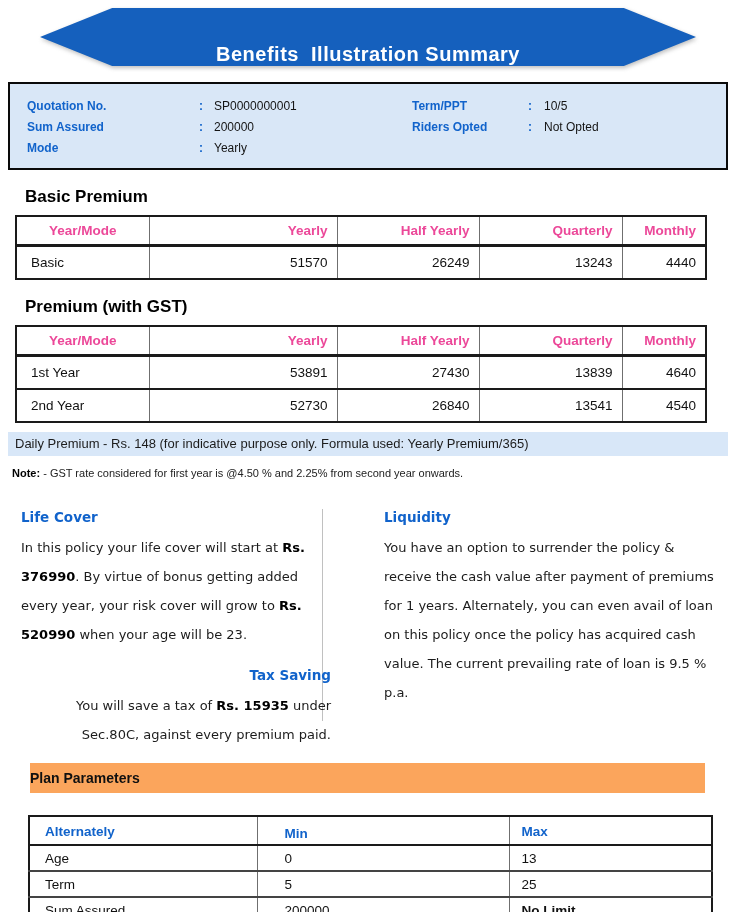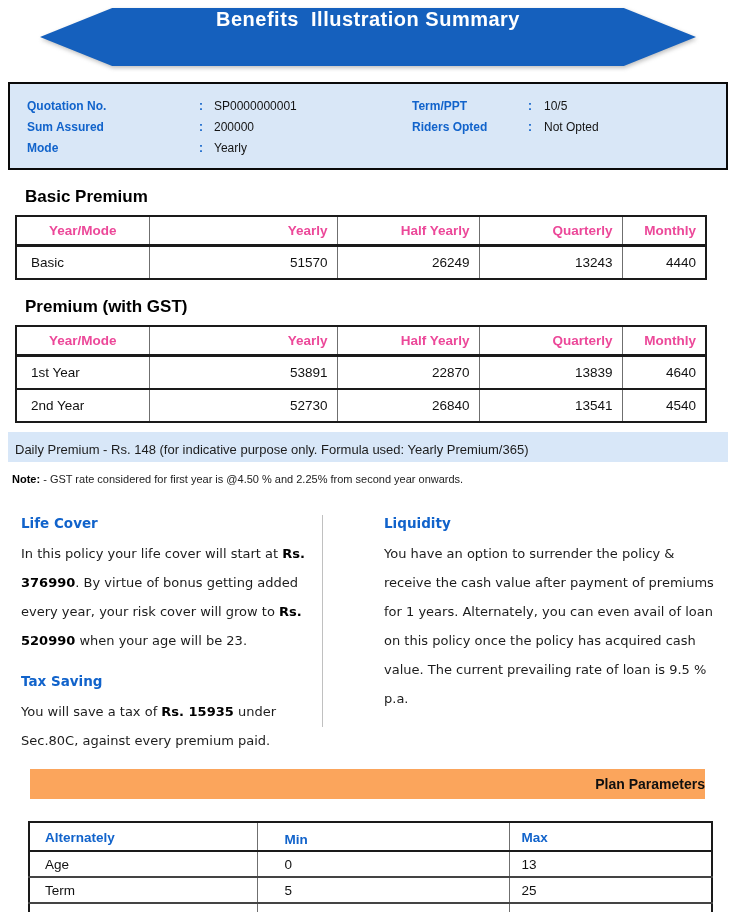--- a/index.html
+++ b/index.html
@@ -9,21 +9,21 @@
     position: relative;
     font-family: "Liberation Sans", sans-serif;
     color: #111;
   }
 
   
   .banner-wrap { margin: 8px 40px 0 40px; filter: drop-shadow(1px 2px 2px rgba(110,110,110,0.45)); }
   .banner {
     height: 58px; background: #1560BD;
     clip-path: polygon(0 50%, 11% 0, 89% 0, 100% 50%, 89% 100%, 11% 100%);
-    display: flex; align-items: flex-start; justify-content: center;
+    display: flex; align-items: flex-end; justify-content: center;
   }
   .banner-title {
     color: #ffffff; font-weight: bold; font-size: 20px; white-space: pre;
     letter-spacing: 0.5px;
   }
 
   
   .quote-box {
     margin: 16px 8px 0 8px;
     background: #D9E7F7;
@@ -67,50 +67,50 @@
   .ptable td { padding: 8px 9px; }
   .ptable td.first { text-align: left; padding-left: 14px; }
   .ptable td.num { text-align: right; }
   .ptable th + th, .ptable td + td { border-left: 1px solid #6f6f6f; }
   .ptable tbody tr + tr td { border-top: 2px solid #1a1a1a; }
 
   
   .daily-band {
     margin: 9px 8px 0 8px;
     background: #D8E7F8;
-    padding: 10px 8px 5px 7px;
+    padding: 4px 8px 5px 7px;
     font-size: 13px; color: #1c1c1c;
   }
 
   
   .gst-note { margin: 11px 0 0 12px; font-size: 11px; color: #222; }
   .gst-note b { color: #000; }
 
   
   .info-area { position: relative; margin-top: 26px; height: 232px; }
   .info-col-left  { position: absolute; left: 21px;  top: 4px;  width: 300px; }
   .info-col-right { position: absolute; left: 384px; top: 4px;  width: 342px; }
-  .info-tax       { position: absolute; left: 21px;  top: 162px; width: 310px; }
+  .info-tax       { position: absolute; left: 21px;  top: 162px; width: 310px; text-align: right; }
   .info-divider   { position: absolute; left: 322px; top: 4px; height: 212px; border-left: 1px solid #c0c0c0; }
   .info-head {
     color: #1163CB; font-weight: bold; font-size: 13.5px;
     font-family: "DejaVu Sans", sans-serif;
     margin-bottom: 8px;
   }
   .info-text {
     font-family: "DejaVu Sans", sans-serif;
     font-size: 13px; line-height: 29px; color: #1c1c1c;
   }
   .info-text b { color: #000; }
 
   
   .orange-band {
     margin: 26px 31px 0 30px; height: 30px;
     background: #FBA55C;
-    display: flex; align-items: center; justify-content: flex-end;
+    display: flex; align-items: center; justify-content: flex-start;
     font-weight: bold; font-size: 14px; color: #101010;
   }
   table.params {
     margin: 22px 0 0 28px; width: 683px;
     border-collapse: collapse; table-layout: fixed;
     font-size: 13.5px;
     border: 2px solid #1a1a1a;
   }
   .params col.k0 { width: 228px; }
   .params col.k1 { width: 252px; }
@@ -210,21 +210,21 @@
       <th class="num">Yearly</th>
       <th class="num">Half Yearly</th>
       <th class="num">Quarterly</th>
       <th class="num">Monthly</th>
     </tr>
   </thead>
   <tbody>
     <tr>
       <td class="first">1st Year</td>
       <td class="num">53891</td>
-      <td class="num">22870</td>
+      <td class="num">27430</td>
       <td class="num">13839</td>
       <td class="num">4640</td>
     </tr>
     <tr>
       <td class="first">2nd Year</td>
       <td class="num">52730</td>
       <td class="num">26840</td>
       <td class="num">13541</td>
       <td class="num">4540</td>
     </tr>

